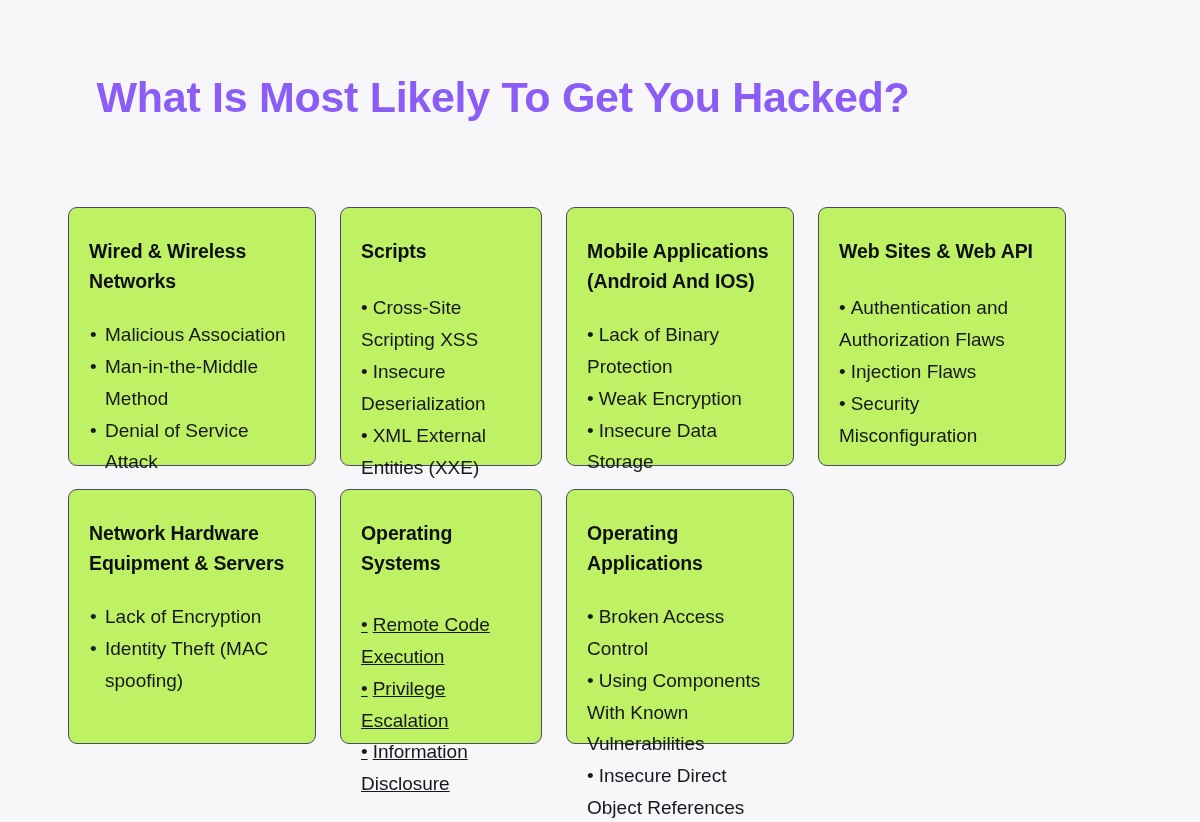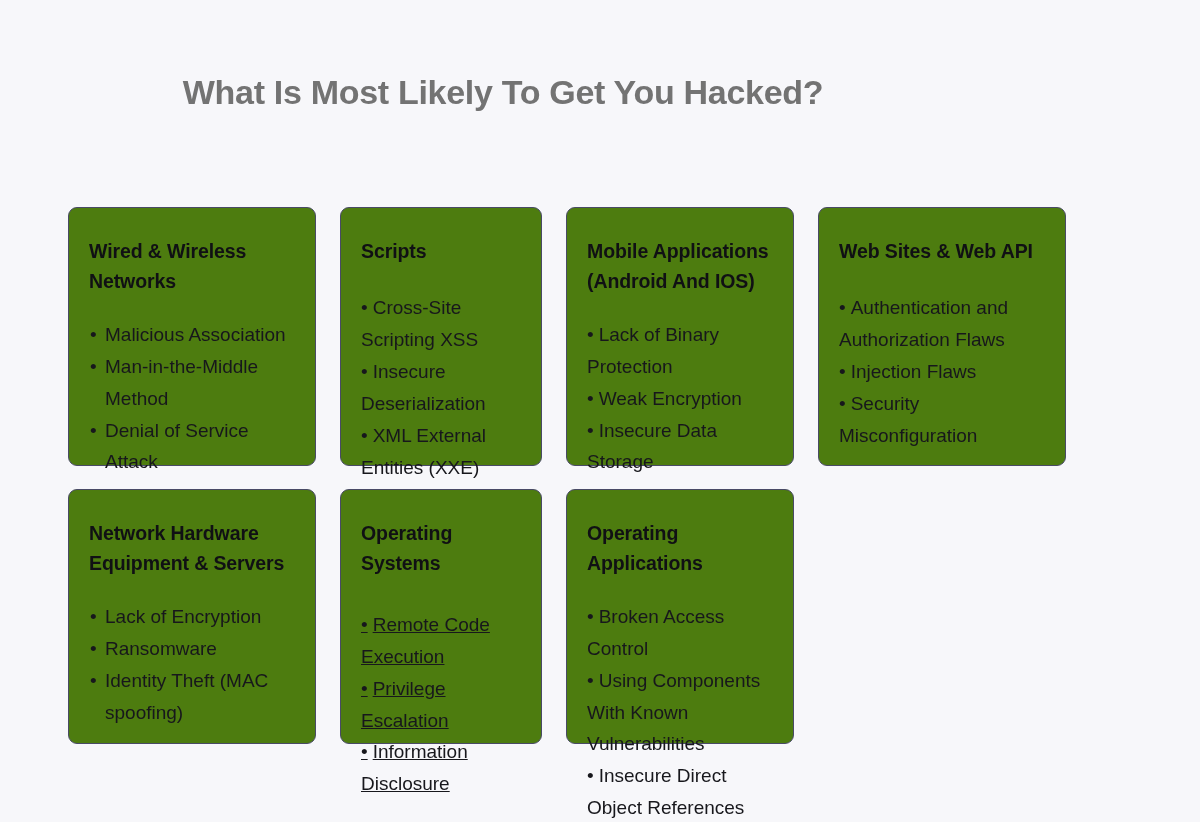--- a/index.html
+++ b/index.html
@@ -21,43 +21,43 @@
     height: 822px;
     box-sizing: border-box;
   }
 
   .title {
     position: absolute;
     top: 72px;
     left: 0;
     width: 1006px;
     text-align: center;
-    font-size: 34px;
+    font-size: 43px;
     font-weight: bold;
-    color: #737373;
+    color: #8b5cf6;
     letter-spacing: -0.3px;
     line-height: 1.2;
   }
 
   .grid {
     position: absolute;
     top: 207px;
     left: 68px;
     width: 1064px;
   }
 
   .row {
     display: flex;
     gap: 24px;
   }
   .row.row-top { margin-bottom: 23px; }
 
   .card {
     box-sizing: border-box;
-    background: #4d7c0f;
+    background: #bef264;
     border: 1.4px solid #494a66;
     border-radius: 9px;
     padding: 28px 20px 20px 20px;
   }
 
   .card-top { height: 259px; }
   .card-bottom { height: 255px; }
 
   
   .col-1 { width: 248px; }
@@ -157,21 +157,20 @@
       </div>
 
     </div>
 
     <div class="row row-bottom">
 
       <div class="card card-bottom col-1">
         <div class="card-heading">Network Hardware Equipment &amp; Servers</div>
         <ul class="card-list wide list-gap-22">
           <li>Lack of Encryption</li>
-          <li>Ransomware</li>
           <li>Identity Theft (MAC spoofing)</li>
         </ul>
       </div>
 
       <div class="card card-bottom col-2">
         <div class="card-heading">Operating Systems</div>
         <ul class="card-list list-gap-30">
           <li>Remote Code Execution</li>
           <li>Privilege Escalation</li>
           <li>Information Disclosure</li>

